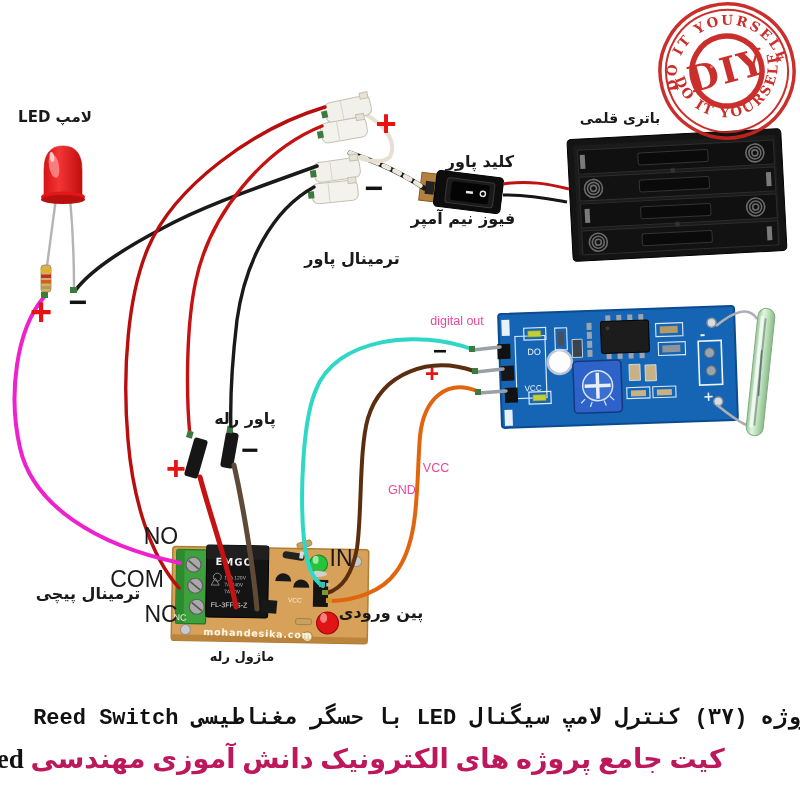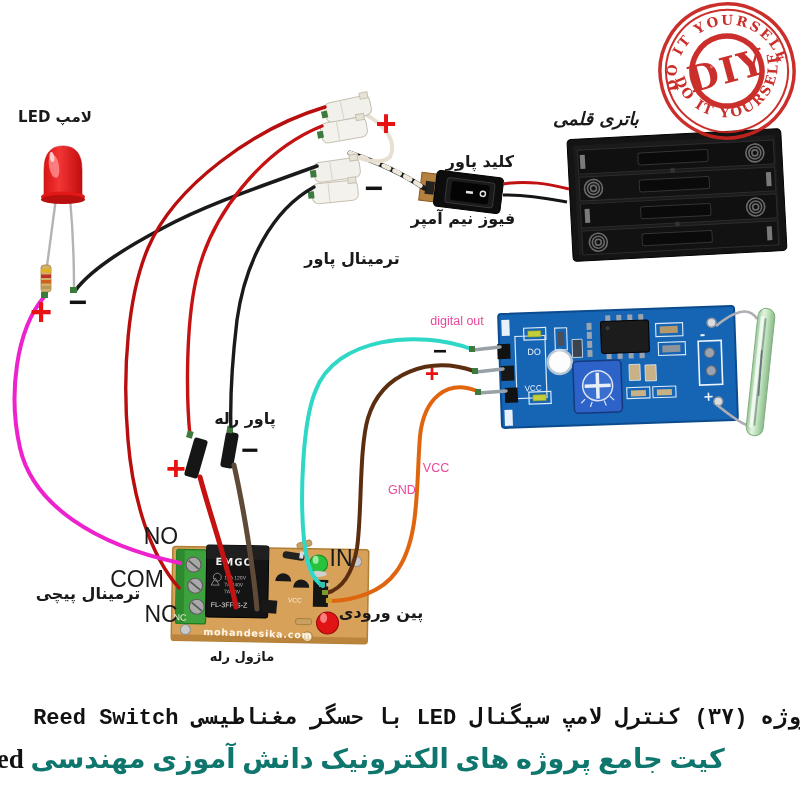--- a/index.html
+++ b/index.html
@@ -13,21 +13,21 @@
   .gray{color:#ec4899;font-weight:400;font-size:12.5px;font-family:"Liberation Sans",sans-serif;text-align:right;}
   .plus{color:#e81212;font-weight:900;font-size:36px;font-family:"Liberation Sans",sans-serif;}
   .minus{color:#111;font-weight:900;font-size:32px;font-family:"Liberation Sans",sans-serif;}
   .sm{font-size:24px;}
   .caption1{position:absolute;left:430px;top:717px;transform:translate(-50%,-50%);
             white-space:nowrap;font-size:22px;font-weight:bold;color:#111;direction:rtl;
             font-family:Liberation Mono, monospace;}
   .caption2{position:absolute;left:345px;top:759px;transform:translate(-50%,-50%);
             white-space:nowrap;font-size:27px;font-weight:bold;direction:rtl;
             font-family:"Liberation Serif","DejaVu Sans",serif;}
-  .caption2 .blue{color:#0f766e;margin-top:44px;}
+  .caption2 .blue{color:#be185d;margin-top:44px;}
   .caption2 .blk{color:#111;}
 </style>
 </head>
 <body>
 
 <div id="canvas">
 
 <svg id="scene" width="800" height="800" viewBox="0 0 800 800">
   <defs>
     <linearGradient id="ledGrad" x1="0" y1="0" x2="1" y2="0">
@@ -348,21 +348,21 @@
           <circle cx="48" cy="-18" r="2"></circle>
       <circle cx="-52" cy="12" r="1.8"></circle>
           <circle cx="10" cy="40" r="2"></circle>
           <circle cx="-14" cy="-8" r="1.5"></circle>
       <circle cx="38" cy="34" r="1.8"></circle>
     </g>
   </g>
 </svg>
 
 <div class="lbl fa" style="left:55px;top:117px;font-size:15px;">لامپ LED</div>
-<div class="lbl fa" style="left:596px;top:118px;font-size:18px;font-style:italic;">باتری قلمی</div>
+<div class="lbl fa" style="left:620px;top:118px;font-size:14px;">باتری قلمی</div>
 <div class="lbl fa" style="left:480px;top:161px;">کلید پاور</div>
 <div class="lbl fa" style="left:463px;top:218px;">فیوز نیم آمپر</div>
 <div class="lbl fa" style="left:352px;top:217px;margin-top:41px;">ترمینال پاور</div>
 <div class="lbl fa" style="left:245px;top:418px;">پاور رله</div>
 <div class="lbl fa" style="left:88px;top:593px;">ترمینال پیچی</div>
 <div class="lbl fa" style="left:381px;top:612px;">پین ورودی</div>
 <div class="lbl fa" style="left:242px;top:656px;font-size:13px;">ماژول رله</div>
 
 <div class="lbl pin-name" style="left:161px;top:536px;">NO</div>
 <div class="lbl pin-name" style="left:137px;top:579px;">COM</div>

